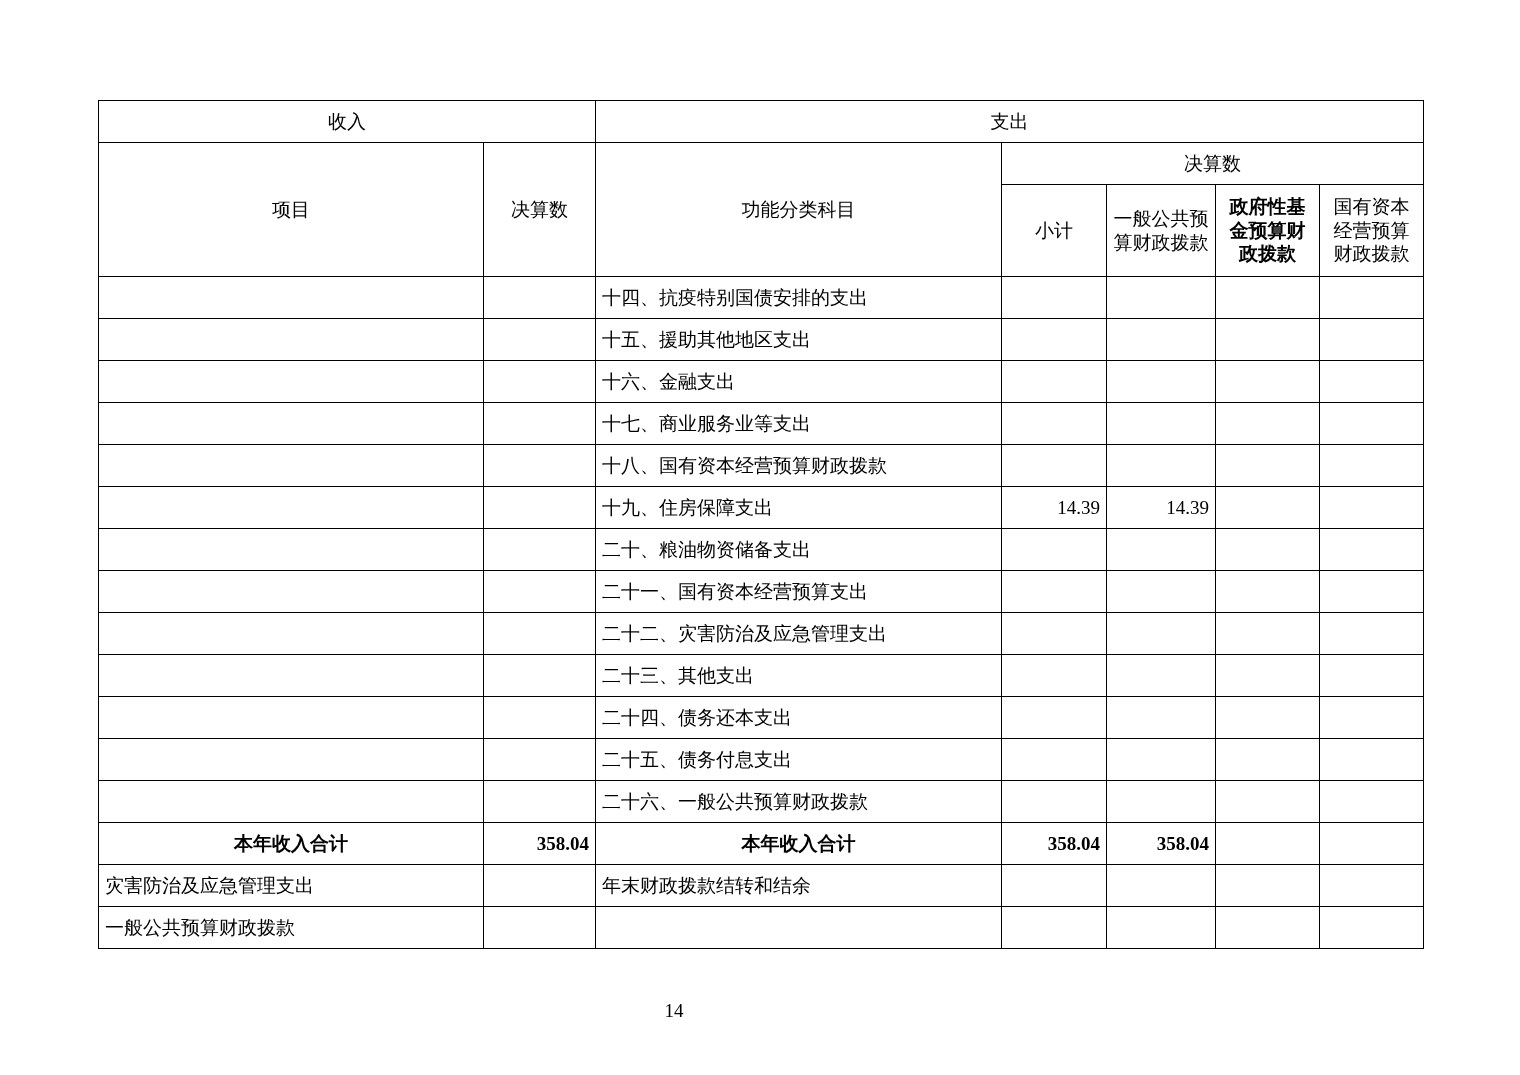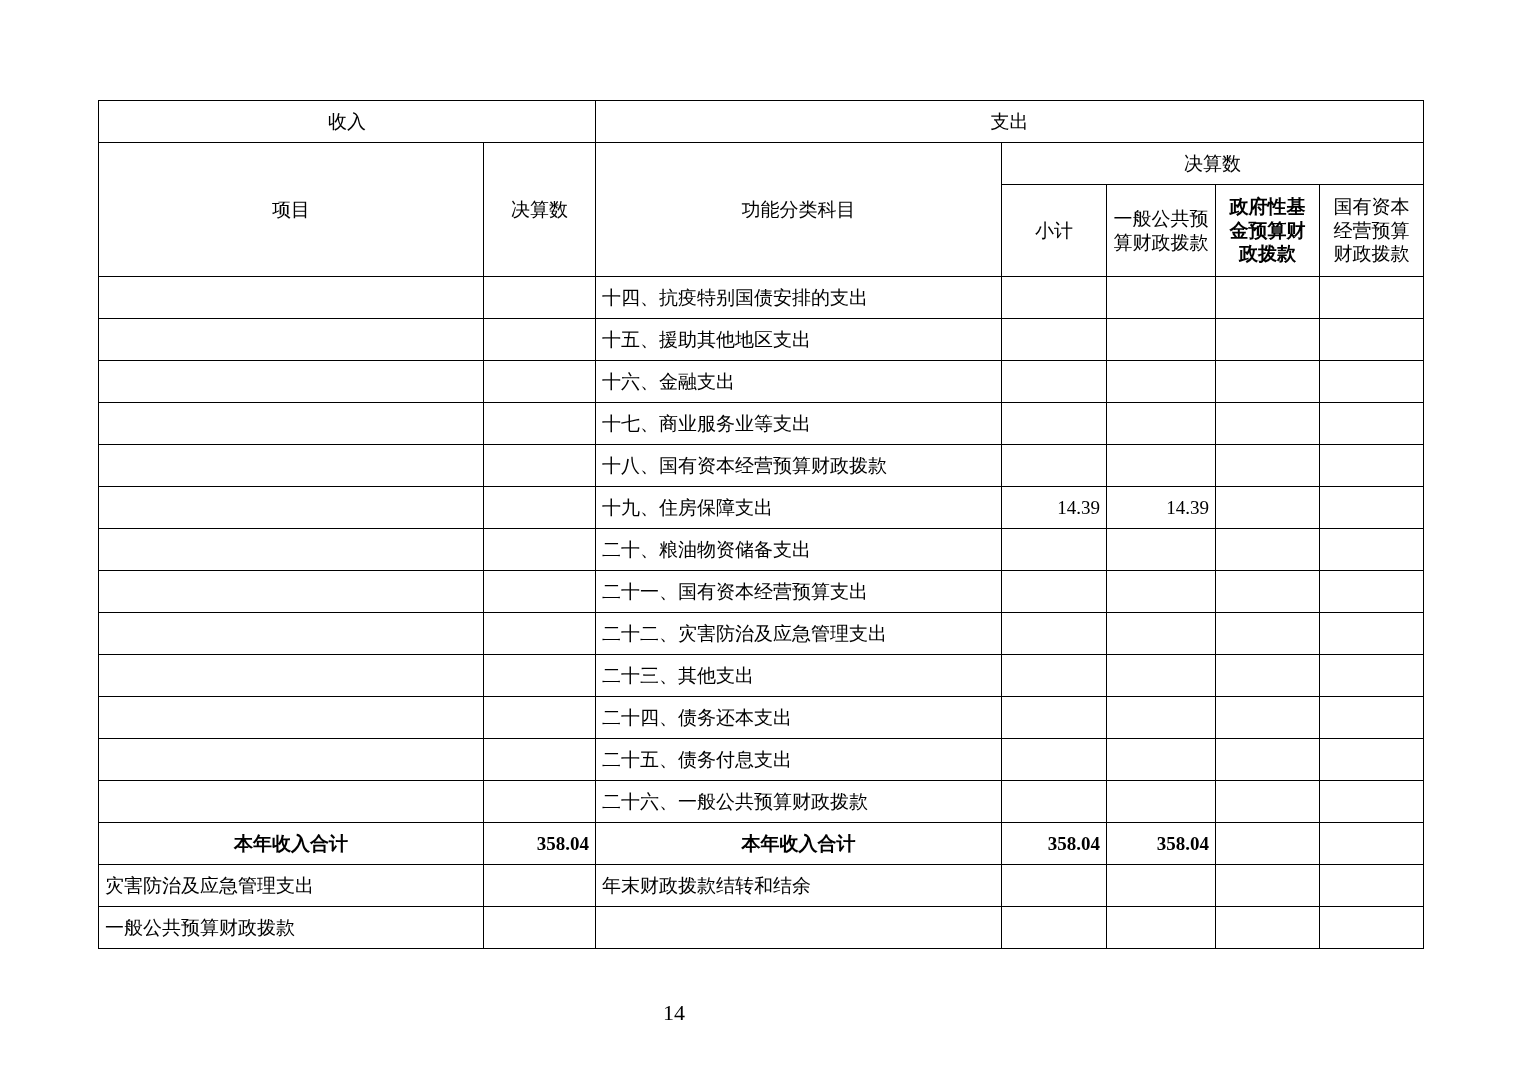--- a/index.html
+++ b/index.html
@@ -51,21 +51,21 @@
   .small-hdr { font-size: 18px; line-height: 1.2; }
   .hdr-band td { height: 46px; }
   .row-item td { height: 43px; }
   .indent1 { padding-left: 34px; }
   .pagenum {
     position: absolute;
     top: 1000px;
     left: 0;
     width: 1348px;
     text-align: center;
-    font-size: 22px;
+    font-size: 19px;
     font-family: "Liberation Serif", "DejaVu Serif", serif;
   }
 </style>
 </head>
 <body>
 
 <div class="page">
   <div class="sheet">
     <table class="fintable">
       <colgroup>

